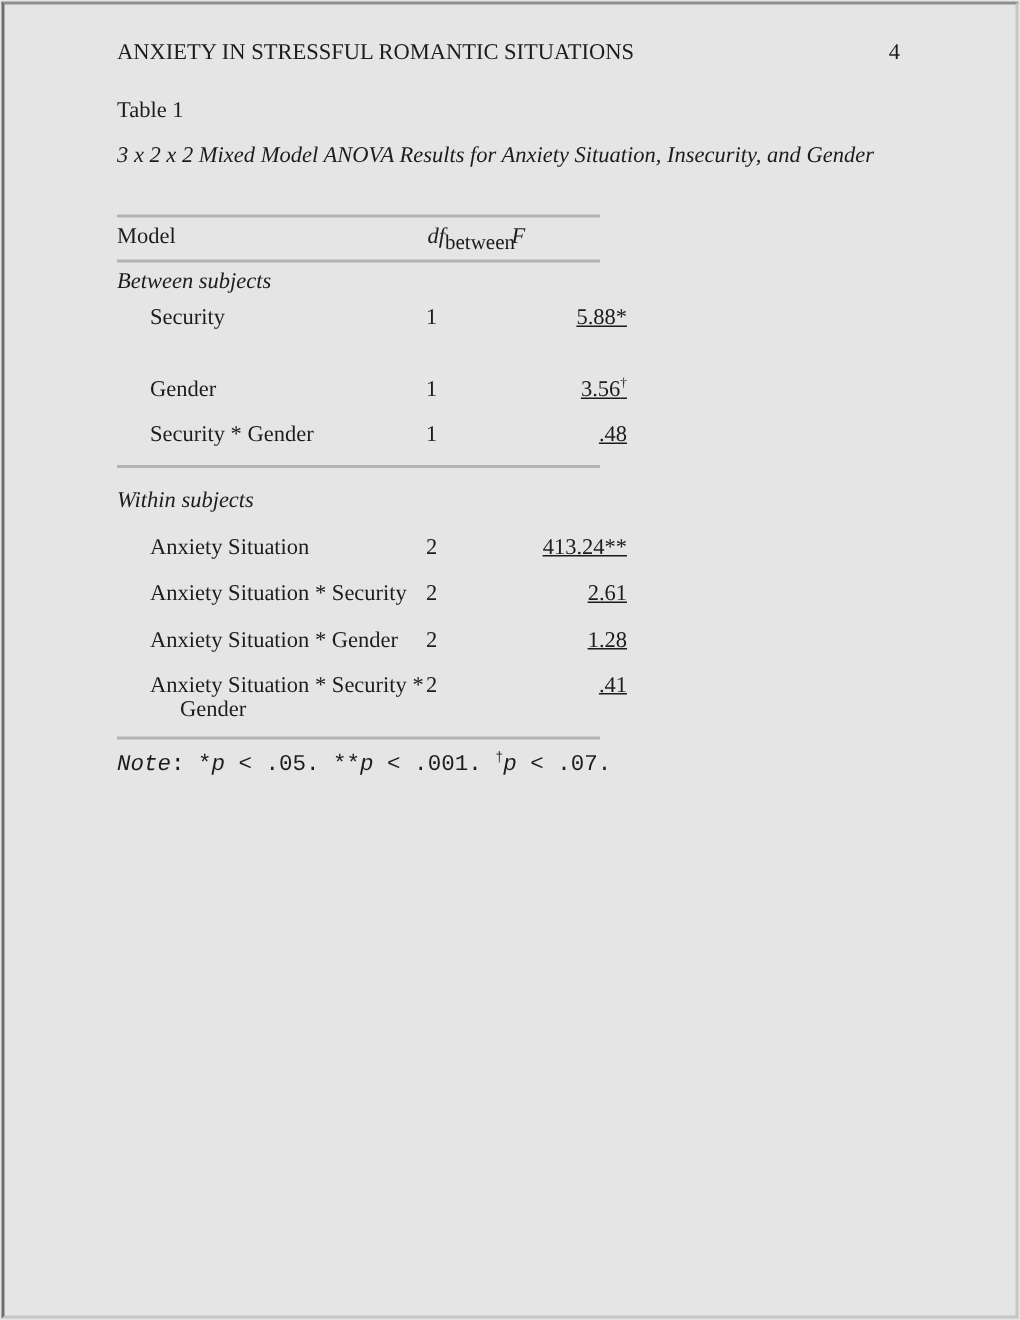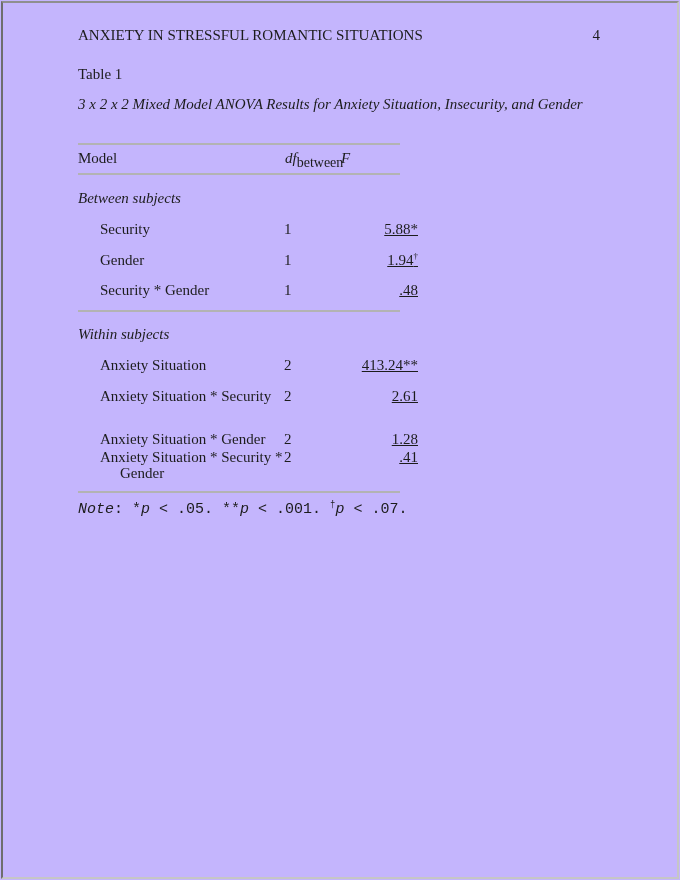--- a/index.html
+++ b/index.html
@@ -1,21 +1,21 @@
 <!DOCTYPE html>
 <html><head>
 <meta charset="utf-8">
 <style>
   * { margin: 0; padding: 0; box-sizing: border-box; }
   html, body { background: #ffffff; }
   .page {
     position: relative;
     width: 680px;
     height: 880px;
-    background: #c4b5fd;
+    background: #e5e5e5;
     font-family: "Liberation Serif", "DejaVu Serif", serif;
     font-size: 15px;
     color: #1c1c1c;
     overflow: hidden;
   }
   .border-frame {
     position: absolute;
     inset: 1px;
     border: 2px solid;
     border-color: #8f8f8f #c6c6c6 #c6c6c6 #6e6e6e;
@@ -36,29 +36,29 @@
   }
   .rule-top    { top: 143px; }
   .rule-header { top: 173px; }
   .rule-mid    { top: 310px; }
   .rule-bottom { top: 491px; }
   .col-source { top: 150px; left: 78px; }
   .col-df { top: 150px; left: 285px; }
   .col-df sub { font-size: 14px; font-style: normal; }
   .col-f { top: 150px; left: 341px; font-style: italic; }
   .section-heading { left: 78px; font-style: italic; }
-  .sec-between { top: 190px; }
+  .sec-between { top: 180px; }
   .sec-within  { top: 326px; }
   .row { left: 78px; width: 322px; }
-  .row-1 { top: 221px; }
+  .row-1 { top: 204px; }
   .row-2 { top: 252px; }
   .row-3 { top: 282px; }
   .row-4 { top: 357px; }
   .row-5 { top: 388px; }
-  .row-6 { top: 419px; margin-top: 12px; }
+  .row-6 { top: 419px; }
   .row-7 { top: 449px; }
   .row .l1 { display: block; padding-left: 22px; }
   .row .l2 { display: block; padding-left: 42px; }
   .row .l2:empty { display: none; }
   .row .df { position: absolute; left: 206px; top: 0; }
   .row .f  { position: absolute; left: 240px; top: 0; width: 100px; text-align: right; text-decoration: underline; }
   .vsup { font-size: 9px; vertical-align: super; line-height: 0; }
   .vsup:empty { display: none; }
   .note { top: 502px; left: 78px; font-family: Liberation Mono, monospace; }
   .note .sup { font-size: 9px; vertical-align: super; line-height: 0; }
@@ -86,21 +86,21 @@
   <div class="abs section-heading sec-between">Between subjects</div>
 
   <div class="abs row row-1">
     <span class="l1">Security</span>
     <span class="df">1</span>
     <span class="f"><span>5.88*</span></span>
   </div>
   <div class="abs row row-2">
     <span class="l1">Gender</span>
     <span class="df">1</span>
-    <span class="f"><span>1.94</span><sup class="vsup">†</sup></span>
+    <span class="f"><span>3.56</span><sup class="vsup">†</sup></span>
   </div>
   <div class="abs row row-3">
     <span class="l1">Security * Gender</span>
     <span class="df">1</span>
     <span class="f"><span>.48</span></span>
   </div>
 
   <div class="rule rule-mid"></div>
 
   <div class="abs section-heading sec-within">Within subjects</div>

